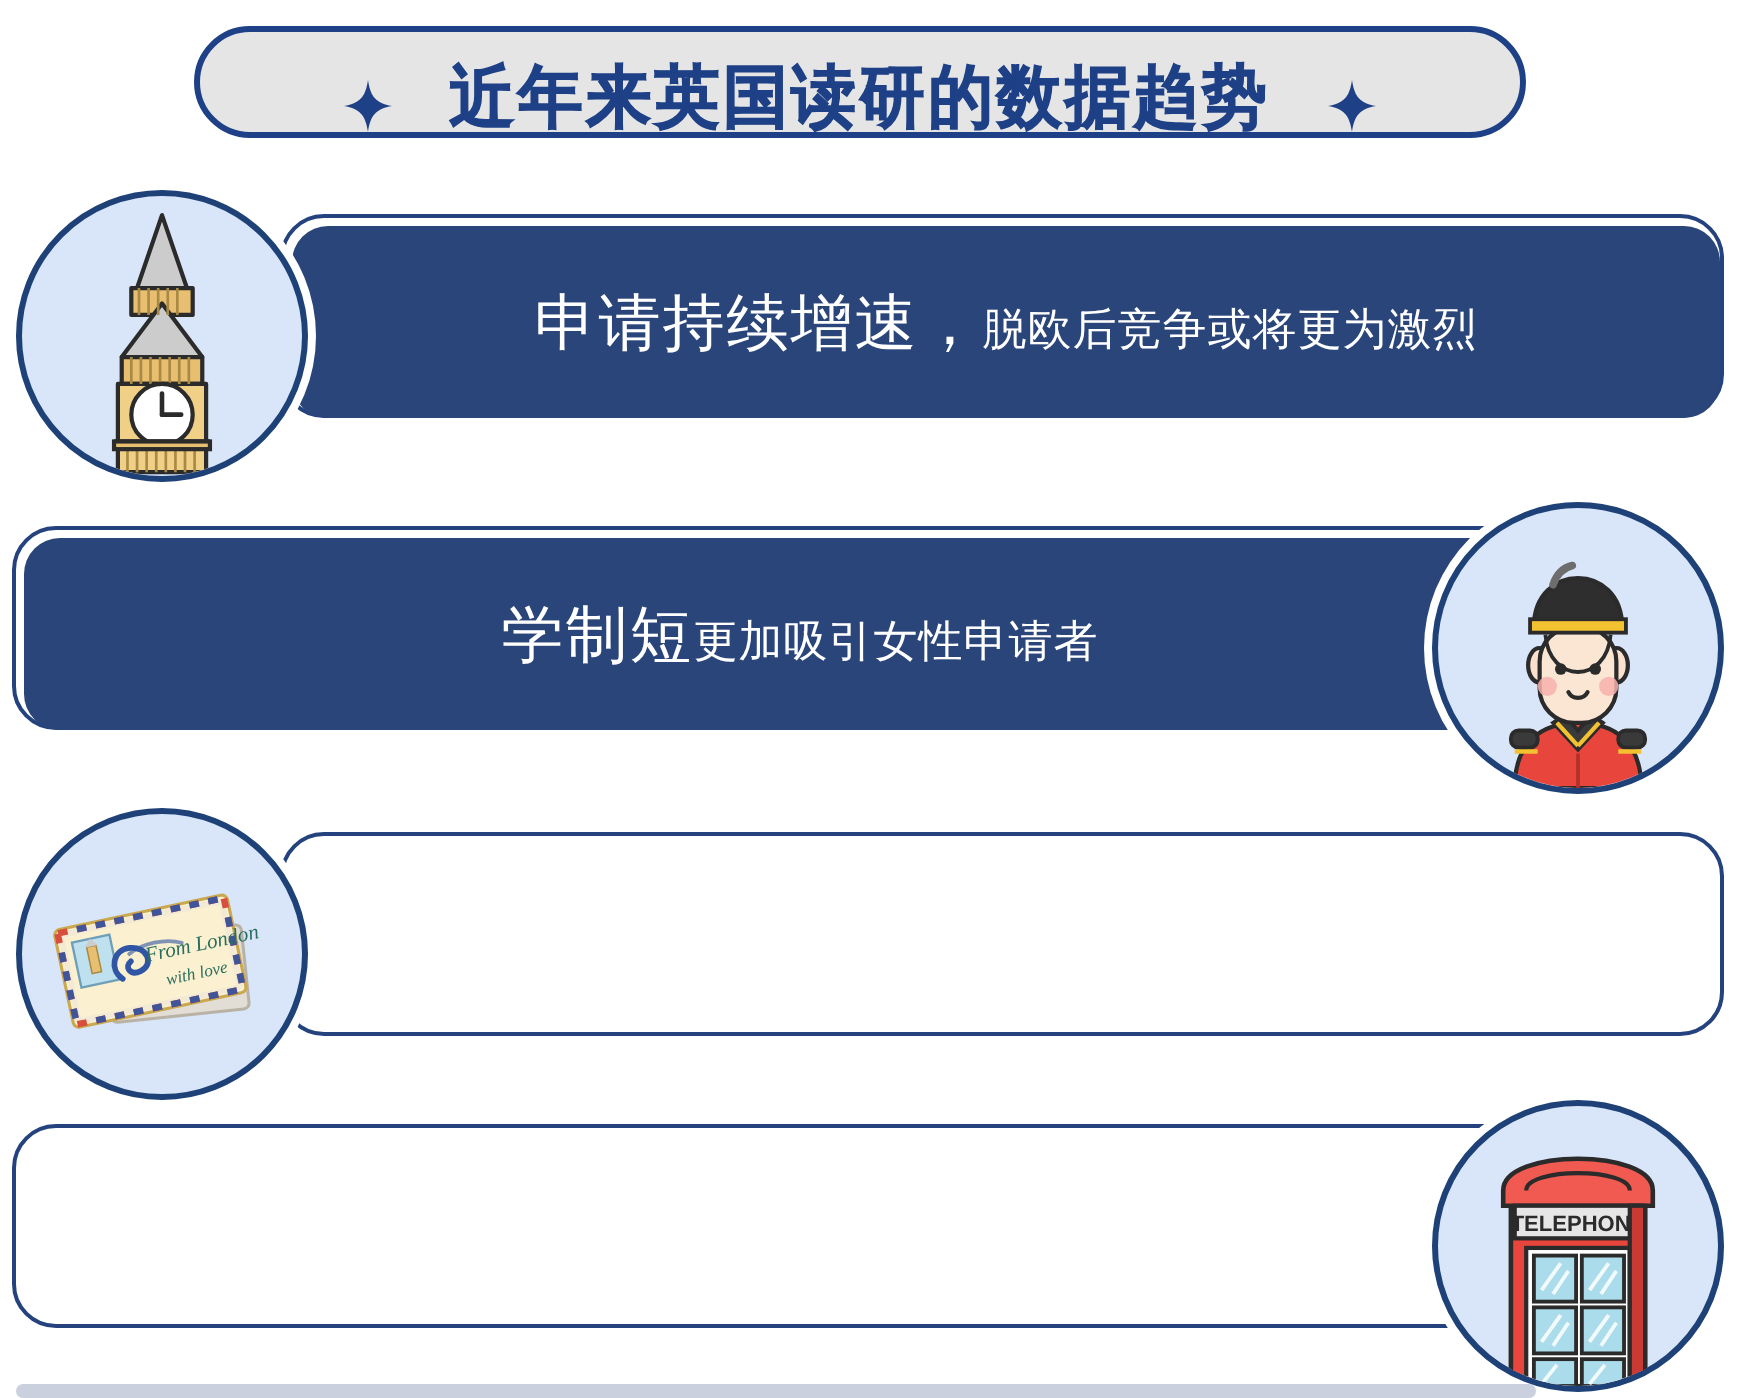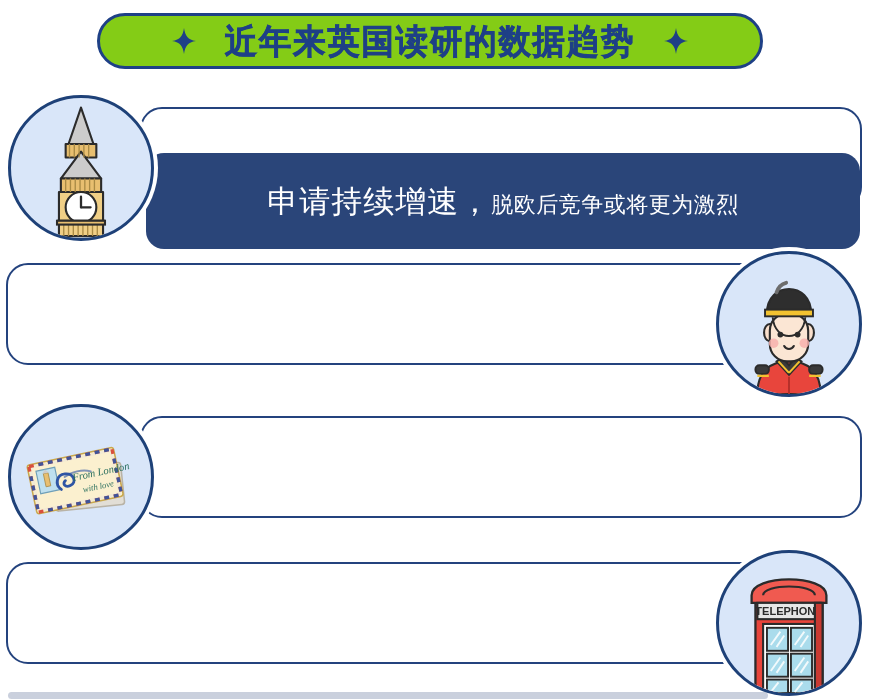--- a/index.html
+++ b/index.html
@@ -18,23 +18,23 @@
   
   .title-banner {
     position: absolute;
     left: 97px;
     top: 13px;
     width: 666px;
     height: 56px;
     box-sizing: border-box;
     border: 3px solid #1e4086;
     border-radius: 28px;
-    background: #84cc16;
+    background: #e5e5e5;
     display: flex;
-    align-items: center;
+    align-items: flex-end;
     justify-content: center;
     gap: 18px;
   }
   .title-text {
     font-size: 34px;
     font-weight: 700;
     color: #1e4086;
     letter-spacing: 2px;
     line-height: 1;
     white-space: nowrap;
@@ -92,21 +92,21 @@
     letter-spacing: 1px;
   }
   .txt-small {
     font-size: 22px;
     font-weight: 500;
     letter-spacing: 0.5px;
   }
 
   
   .row-1 .bar-outline { left: 140px;  top: 12px; width: 722px; height: 102px; }
-  .row-1 .bar         { left: 146px;  top: 18px; width: 714px; height: 96px; margin-top: 40px; }
+  .row-1 .bar         { left: 146px;  top: 18px; width: 714px; height: 96px; }
 
   .row-2 .bar-outline { left: 6px;    top: 12px; width: 784px; height: 102px; }
   .row-2 .bar         { left: 12px;   top: 18px; width: 776px; height: 96px; }
 
   .row-3 .bar-outline { left: 140px;  top: 12px; width: 722px; height: 102px; }
   .row-3 .bar         { left: 146px;  top: 18px; width: 714px; height: 96px; }
 
   .row-4 .bar-outline { left: 6px;    top: 12px; width: 784px; height: 102px; }
   .row-4 .bar         { left: 12px;   top: 18px; width: 776px; height: 96px; }
 
@@ -203,20 +203,25 @@
       <line x1="73" y1="114" x2="73" y2="103" stroke="#2b2b2b" stroke-width="2.4" stroke-linecap="round"></line>
       <line x1="73" y1="114" x2="83" y2="114" stroke="#2b2b2b" stroke-width="2.4" stroke-linecap="round"></line>
       <line x1="48" y1="128" x2="98" y2="128" stroke="#2b2b2b" stroke-width="2.2"></line>
       <rect x="48" y="128" width="50" height="4" fill="#e8bf70" stroke="#2b2b2b" stroke-width="2.2"></rect>
     </svg>
   </div>
 </div>
 
 <div class="row row-2">
   <div class="bar-outline"></div>
+  <div class="bar">
+    <div class="bar-label">
+      <span class="txt-big">学制短</span><span class="txt-small">更加吸引女性申请者</span>
+    </div>
+  </div>
 
   <div class="icon-circle">
     <svg viewBox="0 0 146 146">
 
       <path d="M40 146 C40 122 54 112 73 112 C92 112 106 122 106 146 Z" fill="#e8453c" stroke="#2b2b2b" stroke-width="2.2"></path>
 
       <path d="M60 112 L73 126 L86 112 L80 108 L73 116 L66 108 Z" fill="#3a3a3a" stroke="#2b2b2b" stroke-width="2"></path>
 
       <rect x="38" y="116" width="14" height="9" rx="4" fill="#3a3a3a" stroke="#2b2b2b" stroke-width="2"></rect>
       <rect x="94" y="116" width="14" height="9" rx="4" fill="#3a3a3a" stroke="#2b2b2b" stroke-width="2"></rect>

